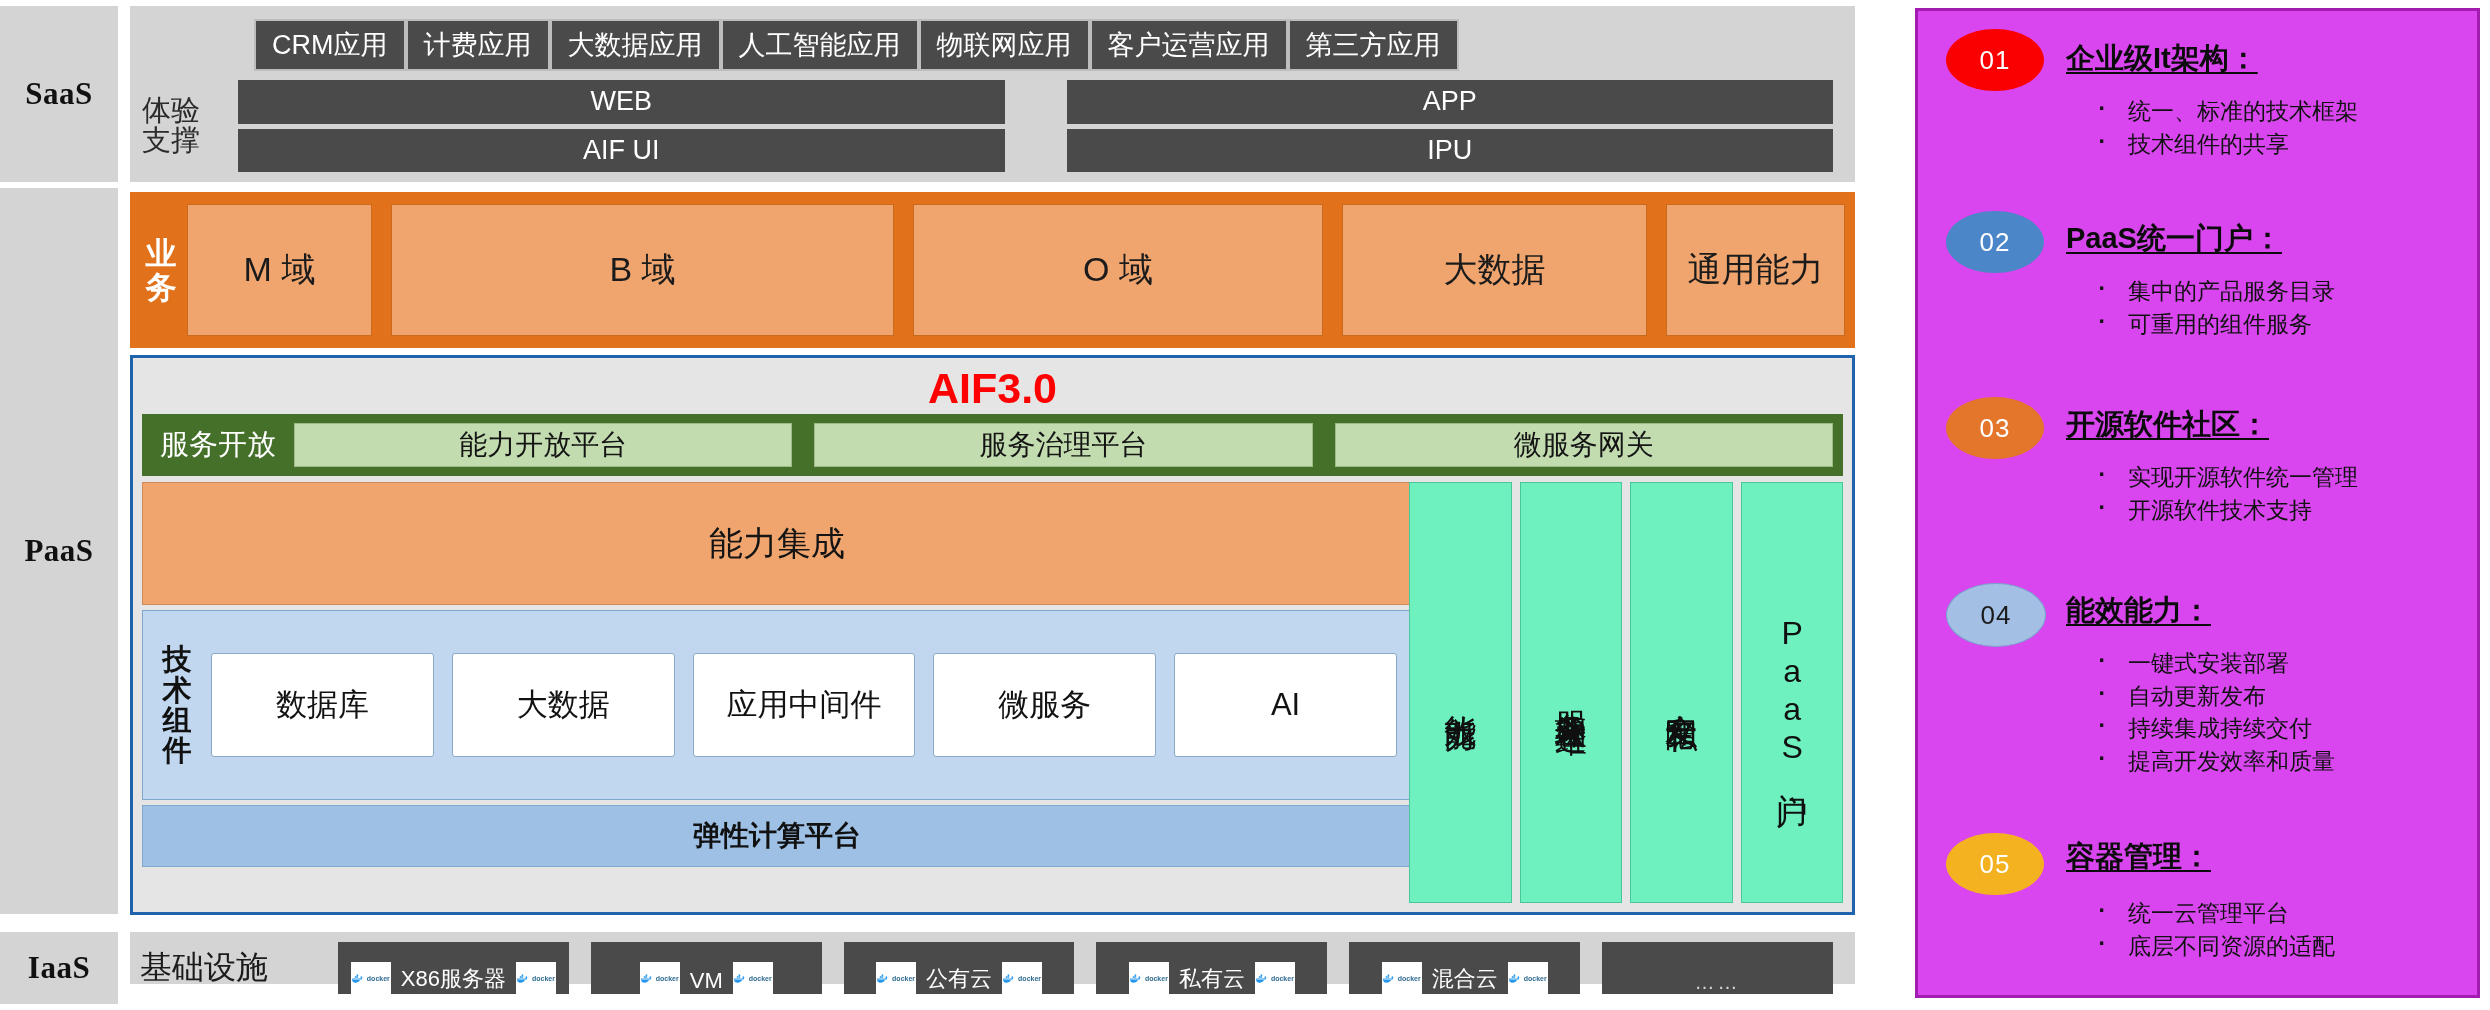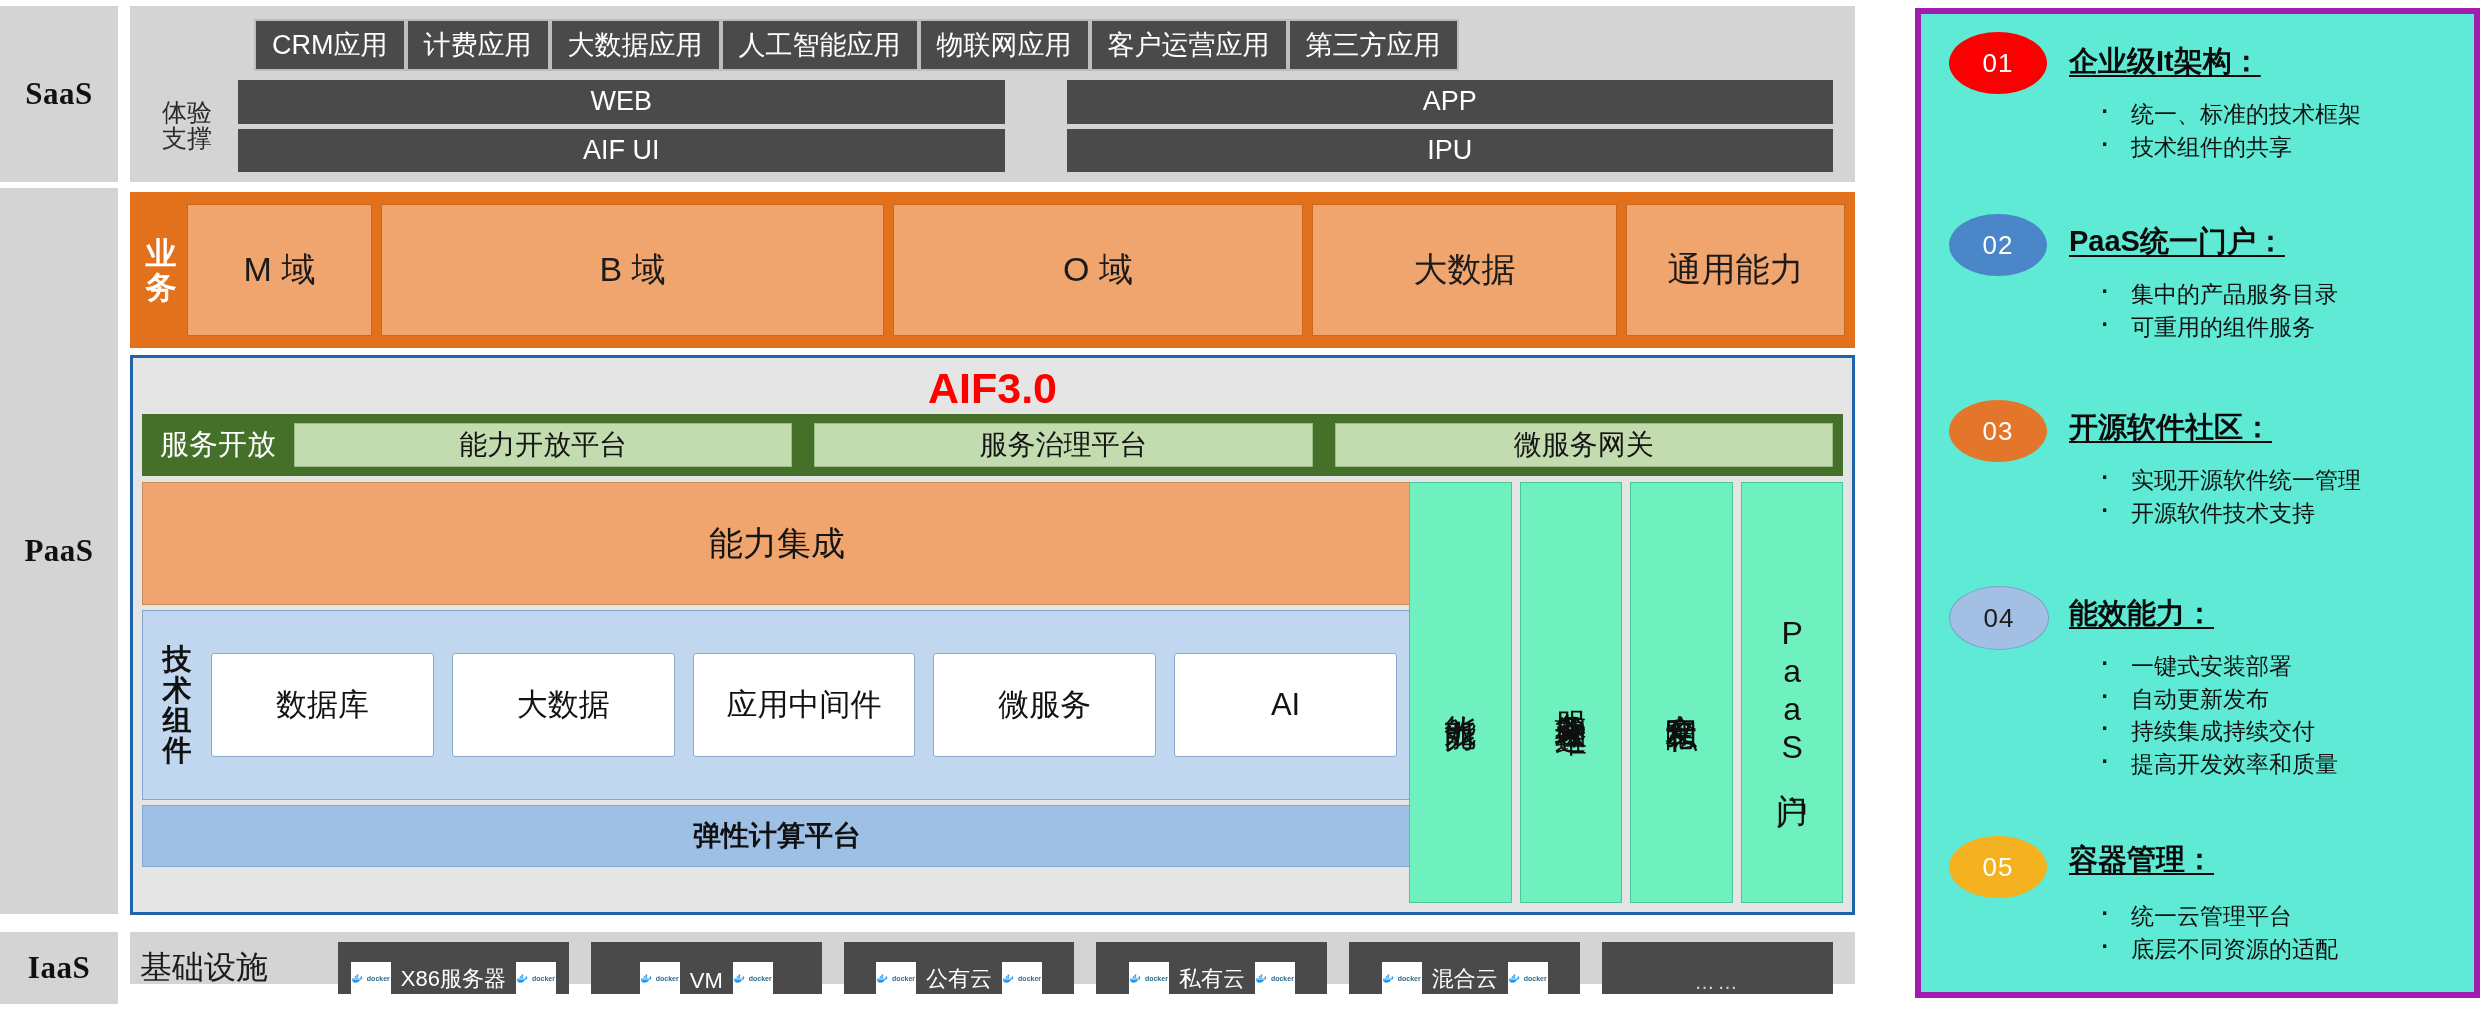--- a/index.html
+++ b/index.html
@@ -38,22 +38,22 @@
   }
   .app-tile{
     flex:0 0 auto;
     background:#4a4a4a;border:2px solid #bdbdbd;
     color:#ffffff;font-size:27px;font-weight:400;
     display:flex;align-items:center;justify-content:center;
     padding:0 16px;height:100%;box-sizing:border-box;
   }
   .exp-label{
     position:absolute;left:12px;top:74px;width:90px;height:90px;
-    display:flex;flex-direction:column;align-items:center;justify-content:center;
-    color:#2b2b2b;font-size:25px;font-weight:400;line-height:1.05;
+    display:flex;flex-direction:column;justify-content:center;
+    color:#2b2b2b;font-size:29px;font-weight:400;line-height:1.05;
   }
   .exp-label span{display:block;}
   .exp-grid{
     position:absolute;left:108px;top:74px;right:22px;height:92px;
     display:grid;grid-template-columns:1fr 62px 1fr;
     grid-template-rows:1fr 1fr;gap:5px 0;
   }
   .exp-cell{
     background:#4a4a4a;color:#fff;font-size:27px;
     display:flex;align-items:center;justify-content:center;
@@ -65,21 +65,21 @@
     position:absolute;left:130px;top:192px;width:1725px;height:156px;
     background:#e2711b;border:3px solid #e2711b;box-sizing:border-box;
   }
   .biz-side{
     position:absolute;left:7px;top:20px;width:42px;height:112px;
     color:#ffffff;font-size:31px;font-weight:bold;line-height:1.1;
     display:flex;flex-direction:column;align-items:center;justify-content:center;
   }
   .biz-cells{
     position:absolute;left:54px;top:9px;right:7px;bottom:9px;
-    display:flex;gap:9px;
+    display:flex;gap:19px;
   }
   .biz-cell{
     background:#f0a56e;border:1px solid #c96a1c;
     display:flex;align-items:center;justify-content:center;
     font-size:34px;color:#1b1b1b;box-sizing:border-box;
   }
 
   
   .paas-frame{
     position:absolute;left:130px;top:355px;width:1725px;height:560px;
@@ -184,21 +184,21 @@
     width:40px;height:32px;background:#ffffff;
     display:flex;align-items:center;justify-content:center;gap:3px;
     flex:0 0 auto;
   }
   .dockerbox svg{display:block;}
   .dockerbox .dktext{font-size:7px;color:#2e6b8f;font-weight:bold;}
 
   
   .side-panel{
     position:absolute;left:1915px;top:8px;width:565px;height:990px;
-    background:#5eead4;border:6px solid #a21caf;box-sizing:border-box;
+    background:#d946ef;border:3px solid #a21caf;box-sizing:border-box;
   }
   .sp-item{position:absolute;left:0;width:100%;}
   .sp-badge{
     position:absolute;left:28px;width:98px;height:62px;border-radius:50%;
     display:flex;align-items:center;justify-content:center;
     color:#ffffff;font-size:26px;letter-spacing:1px;
   }
   .sp-title{
     position:absolute;left:148px;
     font-size:29px;font-weight:bold;color:#0b0b0b;

